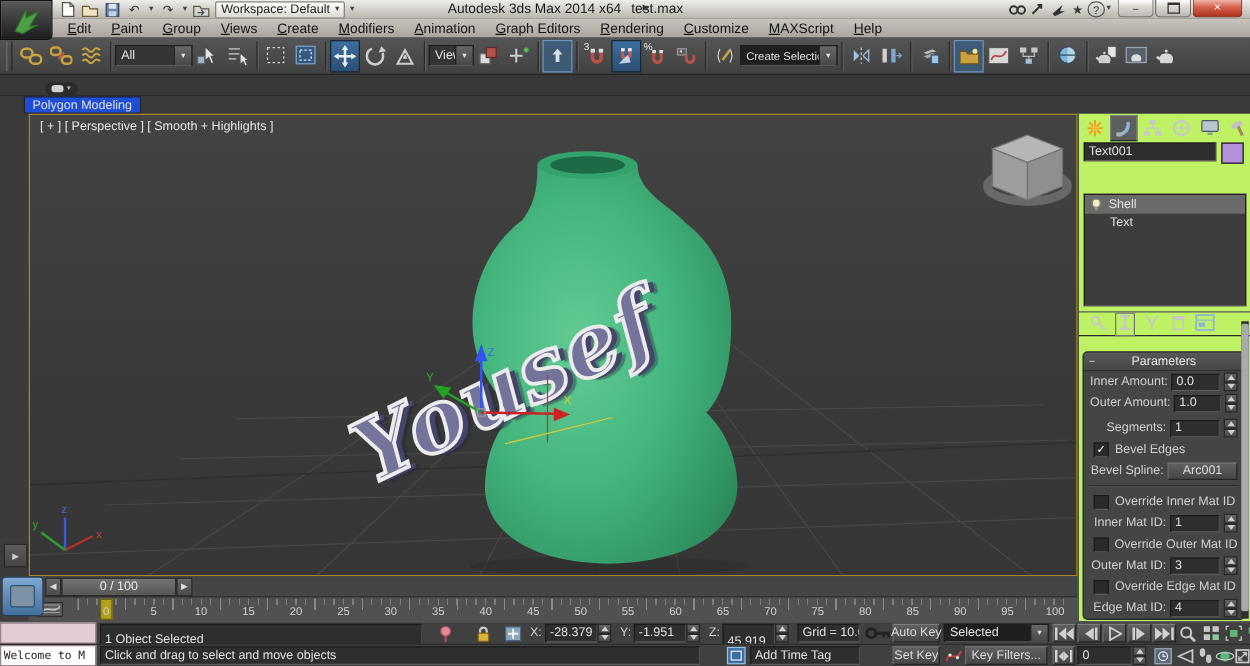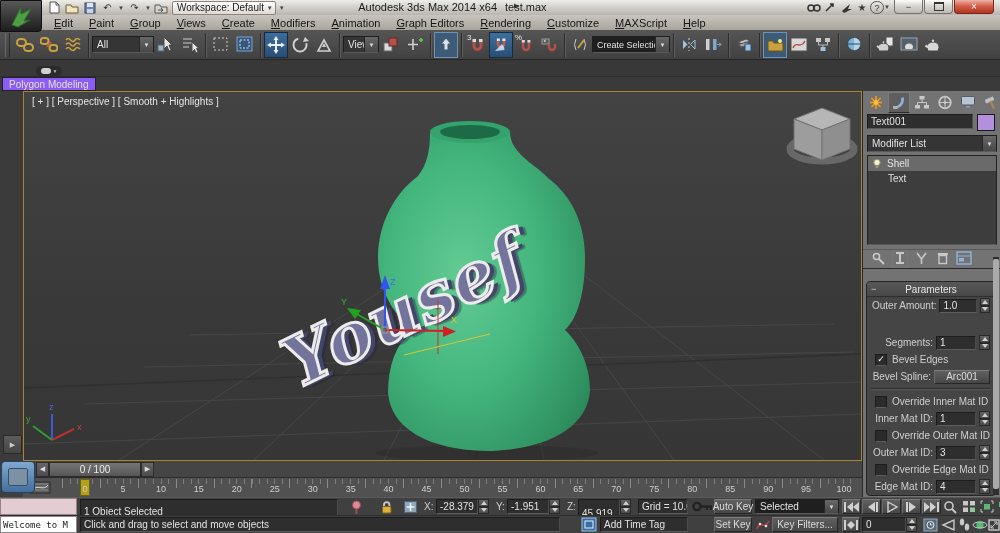--- a/index.html
+++ b/index.html
@@ -35,33 +35,33 @@
   .ov{position:absolute;font-size:8px;color:#e8e8e8;left:1px;top:0}
   .dd{display:flex;align-items:center;height:17px;background:#353535;border:1px solid #1e1e1e;border-bottom-color:#5a5a5a;box-sizing:border-box}
   .dd .lbl{flex:1;padding:0 4px;color:#e3e3e3;font-size:10px;white-space:nowrap;overflow:hidden}
   .dd .arr{width:13px;height:100%;background:linear-gradient(#676767,#484848);border-left:1px solid #262626;display:flex;align-items:center;justify-content:center;font-size:6px;color:#ddd}
   .dd.darkfield{background:#1f1f1f}
   
   .ribbontabs{left:0;top:60px;width:1000px;height:17px;background:#383838;display:flex;align-items:flex-end;padding-left:22px;box-sizing:border-box;border-bottom:1px solid #2c2c2c}
   .rtab{color:#9a9a9a;font-size:11px;padding:1px 14px;cursor:default}
   .rtab.active{color:#e6e6e6;background:linear-gradient(#616161,#464646);border:1px solid #242424;border-bottom:none;border-radius:3px 3px 0 0}
   .ribbonpanel{left:0;top:77px;width:1000px;height:14px;background:#3a3a3a;border-bottom:1px solid #555;display:flex;align-items:center}
-  .pmbtn{margin-left:2px;height:12px;display:flex;align-items:center;padding:0 6px;background:#8b5cf6;border:1px solid #232323;color:#e0e0e0;font-size:10px}
+  .pmbtn{margin-left:19px;height:12px;display:flex;align-items:center;padding:0 6px;background:#1d4ed8;border:1px solid #232323;color:#e0e0e0;font-size:10px}
   .rpill{margin-left:14px;width:26px;height:10px;background:#2b2b2b;border-radius:5px;display:flex;align-items:center;justify-content:center;gap:2px;color:#bbb;font-size:5px}
   
   .leftstrip{left:0;top:91px;width:23px;height:370px;background:#3b3b3b;border-right:1px solid #2e2e2e}
   .flyoutbtn{left:3px;top:344px;width:17px;height:17px;background:linear-gradient(#5c5c5c,#454545);border:1px solid #2a2a2a;display:flex;align-items:center;justify-content:center;font-size:7px;color:#ccc;position:absolute}
   .viewport{left:23px;top:91px;width:839px;height:370px;border:1px solid #a8842c;box-sizing:border-box;background:linear-gradient(#434343,#393939 60%,#363636);overflow:hidden}
   .vplabel{position:absolute;left:8px;top:4px;font-size:10px;color:#e4e4e4;z-index:9}
   .yousef{position:absolute;left:130px;top:125px;width:500px;height:185px;display:flex;align-items:center;justify-content:center;transform:rotate(-26deg);font-family:"DejaVu Serif",serif;font-style:italic;font-weight:bold;font-size:68px;color:#73739c;-webkit-text-stroke:3px #ececec;letter-spacing:2px;text-shadow:5px 3px 0 #45456b, 7px 5px 1px rgba(35,35,58,.4);z-index:3}
   .vpsvg{position:absolute;left:0;top:0;z-index:2}
   .vpsvg.under{z-index:1}
   .vpsvg.over{z-index:4;pointer-events:none}
   
-  .cmdpanel{left:862px;top:91px;width:138px;height:406px;background:#737373;border-left:1px solid #2a2a2a;box-sizing:border-box;overflow:hidden}
+  .cmdpanel{left:862px;top:91px;width:138px;height:406px;background:#bef264;border-left:1px solid #2a2a2a;box-sizing:border-box;overflow:hidden}
   .cptabs{position:absolute;left:2px;top:1px;display:flex;gap:1px}
   .cptab{width:20px;height:19px;display:flex;align-items:center;justify-content:center;border:1px solid transparent}
   .cptab.active{background:#5e5e5e;border:1px solid #7c7c7c;border-bottom-color:#2a2a2a}
   .f{background:#2e2e2e;border:1px solid #1c1c1c;border-bottom-color:#5c5c5c;border-right-color:#4c4c4c;color:#e2e2e2;display:flex;align-items:center;padding:0 3px;box-sizing:border-box;height:15px;font-size:10px;white-space:nowrap;overflow:hidden}
   .btn{background:linear-gradient(#606060,#474747);border:1px solid #272727;border-top-color:#7c7c7c;border-left-color:#6c6c6c;color:#dcdcdc;display:flex;align-items:center;justify-content:center;box-sizing:border-box;font-size:10px;white-space:nowrap}
   .swatch{width:16px;height:15px;border:1px solid #1a1a1a}
   .stackbox{position:absolute;left:4px;top:64px;width:130px;height:90px;background:#3d3d3d;border:1px solid #222;border-bottom-color:#5a5a5a;box-sizing:border-box}
   .stackrow{height:15px;display:flex;align-items:center;gap:4px;padding-left:4px;color:#e0e0e0}
   .stackrow.sel{background:#6a6a6a}
   .stackrow .ind{padding-left:16px}
@@ -542,24 +542,20 @@
         <svg width="16" height="15">
           <g transform="rotate(-24 8 7)">
             <rect x="3" y="2.5" width="9" height="4" rx="1" fill="#c0c0c0"></rect>
             <rect x="6.8" y="6" width="2.4" height="8" fill="#a8845c"></rect>
           </g>
         </svg>
       </span>
   </div>
   <div class="f" style="position:absolute;left:4px;top:23px;width:106px">Text001</div>
   <span class="swatch" style="position: absolute; left: 114px; top: 23px; background: rgb(180, 143, 220);"></span>
-  <div class="dd" style="position:absolute;left:4px;top:44px;width:130px">
-      <span class="lbl">Modifier List</span>
-      <span class="arr">▼</span>
-    </div>
   <div class="stackbox">
     <div class="stackrow sel">
       <svg width="11" height="11">
           <circle cx="5" cy="4.5" r="3.2" fill="#f3eec6" stroke="#8d8d6d"></circle>
           <rect x="3.8" y="7.8" width="2.4" height="2.4" fill="#9a9a7a"></rect>
         </svg>
       <span>Shell</span>
     </div>
     <div class="stackrow">
       <span class="ind">Text</span>
@@ -587,32 +583,44 @@
           <line x1="1" y1="5" x2="15" y2="5" stroke="#8fb3d9"></line>
           <rect x="3" y="7" width="5" height="3.5" fill="#8fb3d9"></rect>
         </svg></span>
   </div>
   <div class="rollout">
     <div class="rhead">
       <span class="minus">−</span>
       <span class="rtitle">Parameters</span>
     </div>
     <div class="prow">
+      <span class="plabel">Inner Amount:</span>
+      <span class="f pfield">0.0</span>
+      <span class="spin">
+          <i>
+            <b class="tu"></b>
+          </i>
+          <i>
+            <b class="td"></b>
+          </i>
+        </span>
+    </div>
+    <div class="prow">
       <span class="plabel">Outer Amount:</span>
       <span class="f pfield">1.0</span>
       <span class="spin">
           <i>
             <b class="tu"></b>
           </i>
           <i>
             <b class="td"></b>
           </i>
         </span>
     </div>
-    <div class="prow" style="margin-top:20px">
+    <div class="prow" style="margin-top:3px">
       <span class="plabel">Segments:</span>
       <span class="f pfield">1</span>
       <span class="spin">
           <i>
             <b class="tu"></b>
           </i>
           <i>
             <b class="td"></b>
           </i>
         </span>

